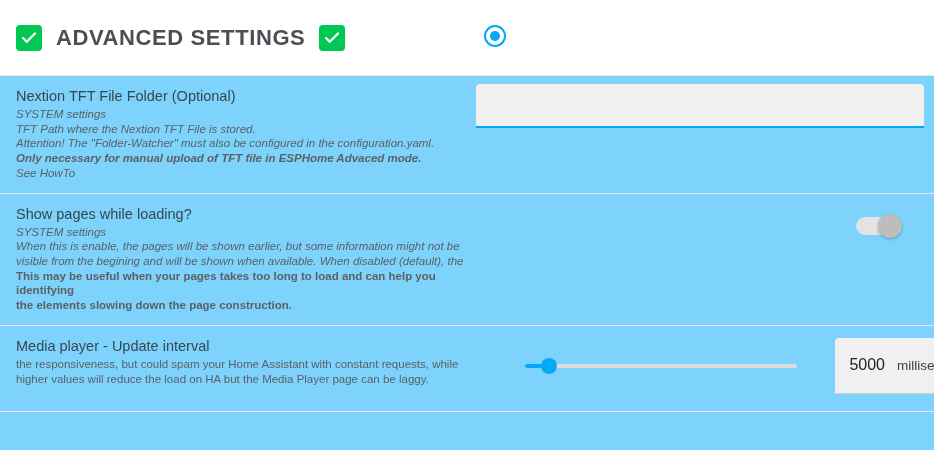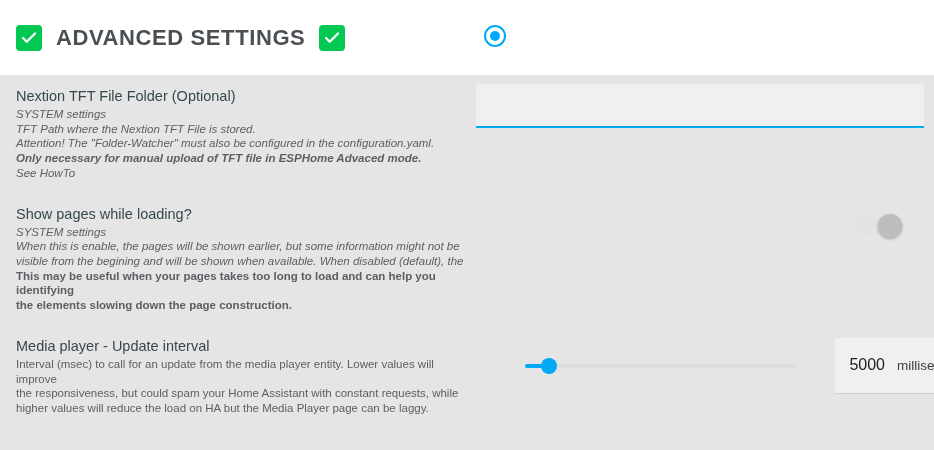--- a/index.html
+++ b/index.html
@@ -65,21 +65,21 @@
     background: #03a9f4;
   }
 
   
   .row {
     position: relative;
     display: flex;
     align-items: flex-start;
     padding: 12px 16px;
     border-bottom: 1px solid #e9e9e9;
-    background: #e5e5e5;
+    background: #7dd3fc;
   }
   .row-left {
     width: 460px;
     flex: 0 0 460px;
     padding-right: 10px;
   }
   .row-title {
     font-size: 14.5px;
     color: #37474f;
     margin-bottom: 3px;
@@ -259,21 +259,20 @@
           <div class="knob"></div>
         </div>
       </div>
     </div>
   </div>
 
   <div class="row row-media1">
     <div class="row-left">
       <div class="row-title">Media player - Update interval</div>
       <div class="desc">
-        <span class="desc-line">Interval (msec) to call for an update from the media player entity. Lower values will improve</span>
         <span class="desc-line">the responsiveness, but could spam your Home Assistant with constant requests, while</span>
         <span class="desc-line">higher values will reduce the load on HA but the Media Player page can be laggy.</span>
       </div>
     </div>
     <div class="row-right">
       <div class="slider-wrap">
         <div class="slider-track"></div>
         <div class="slider-fill" id="fill-2" style="width: 9%;"></div>
         <div class="slider-thumb" id="thumb-2" style="left: calc(9% - 8px);"></div>
       </div>

